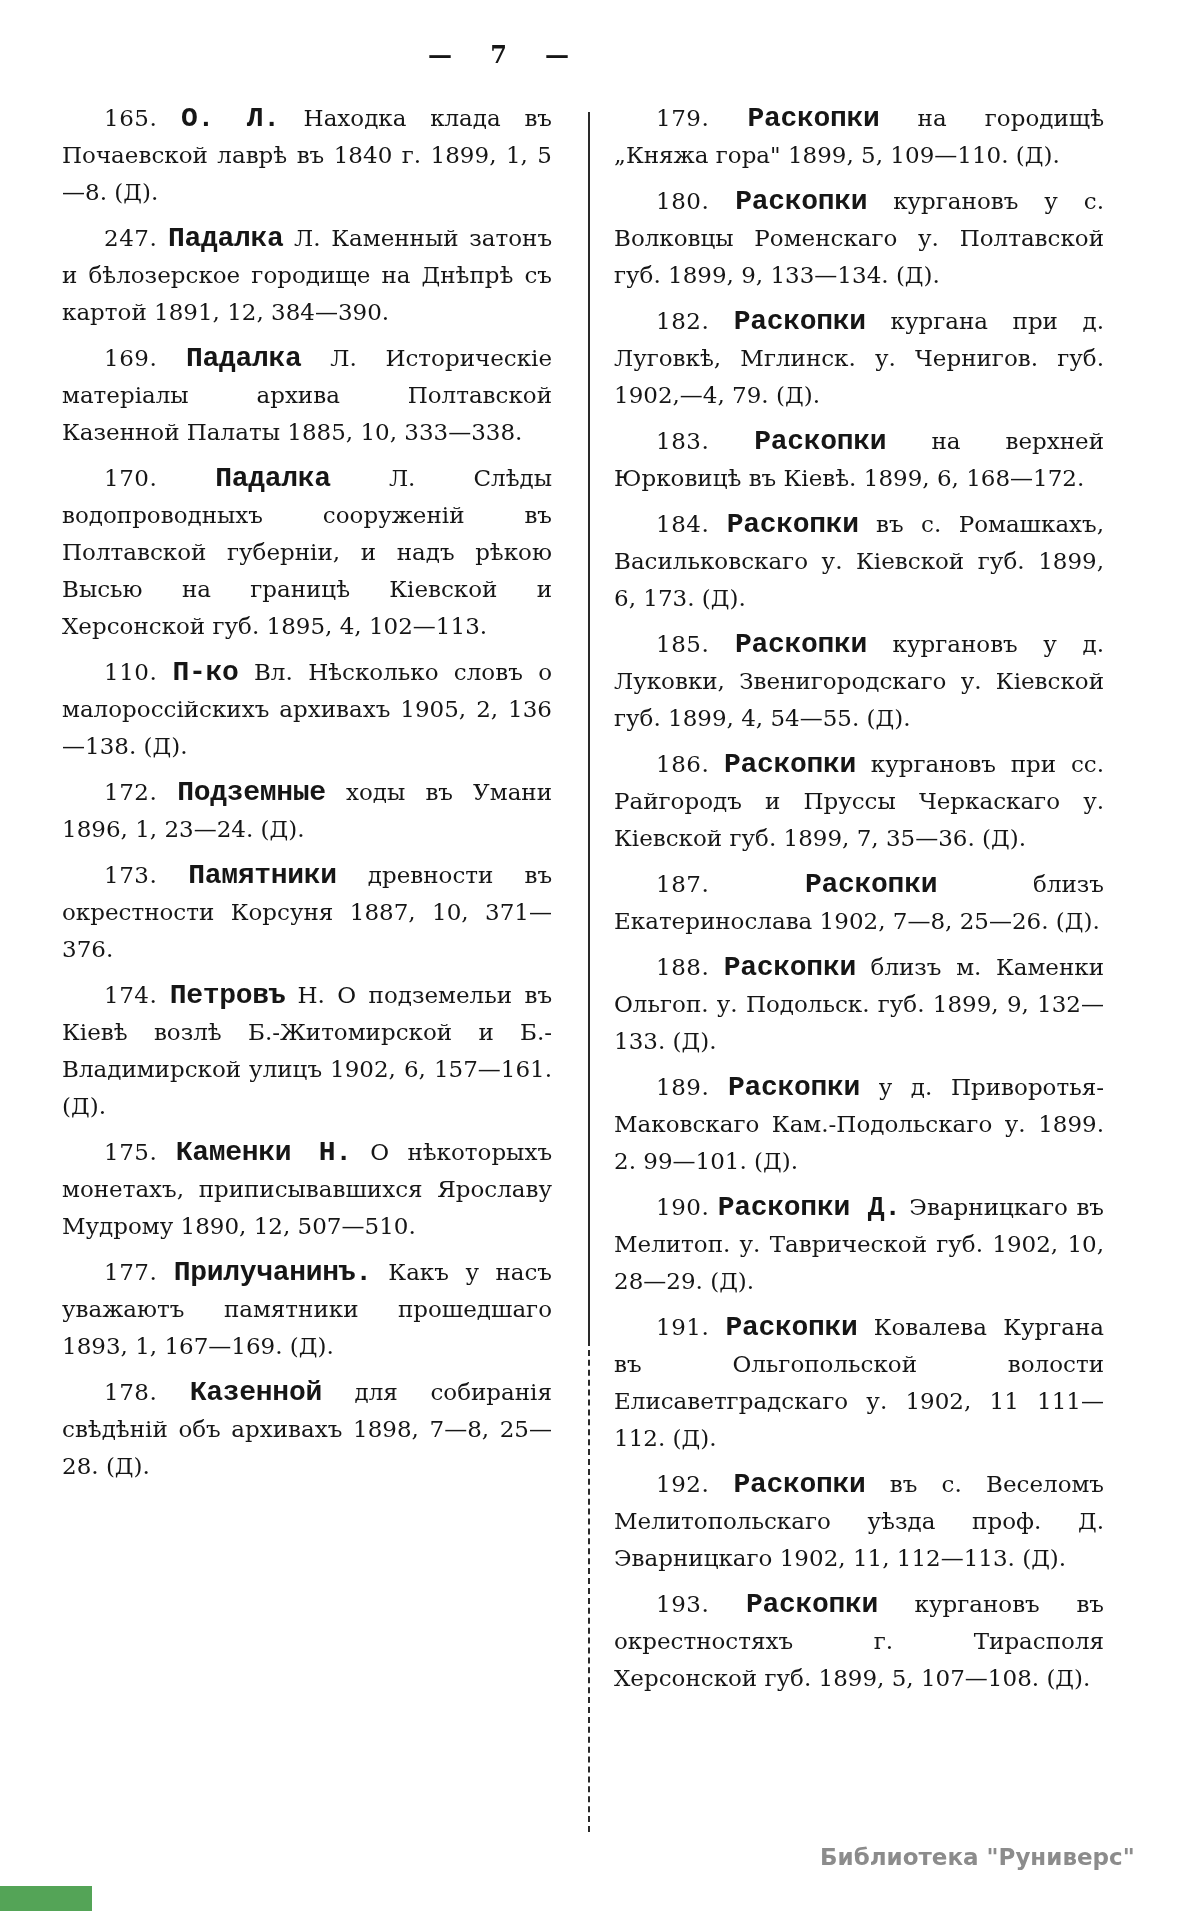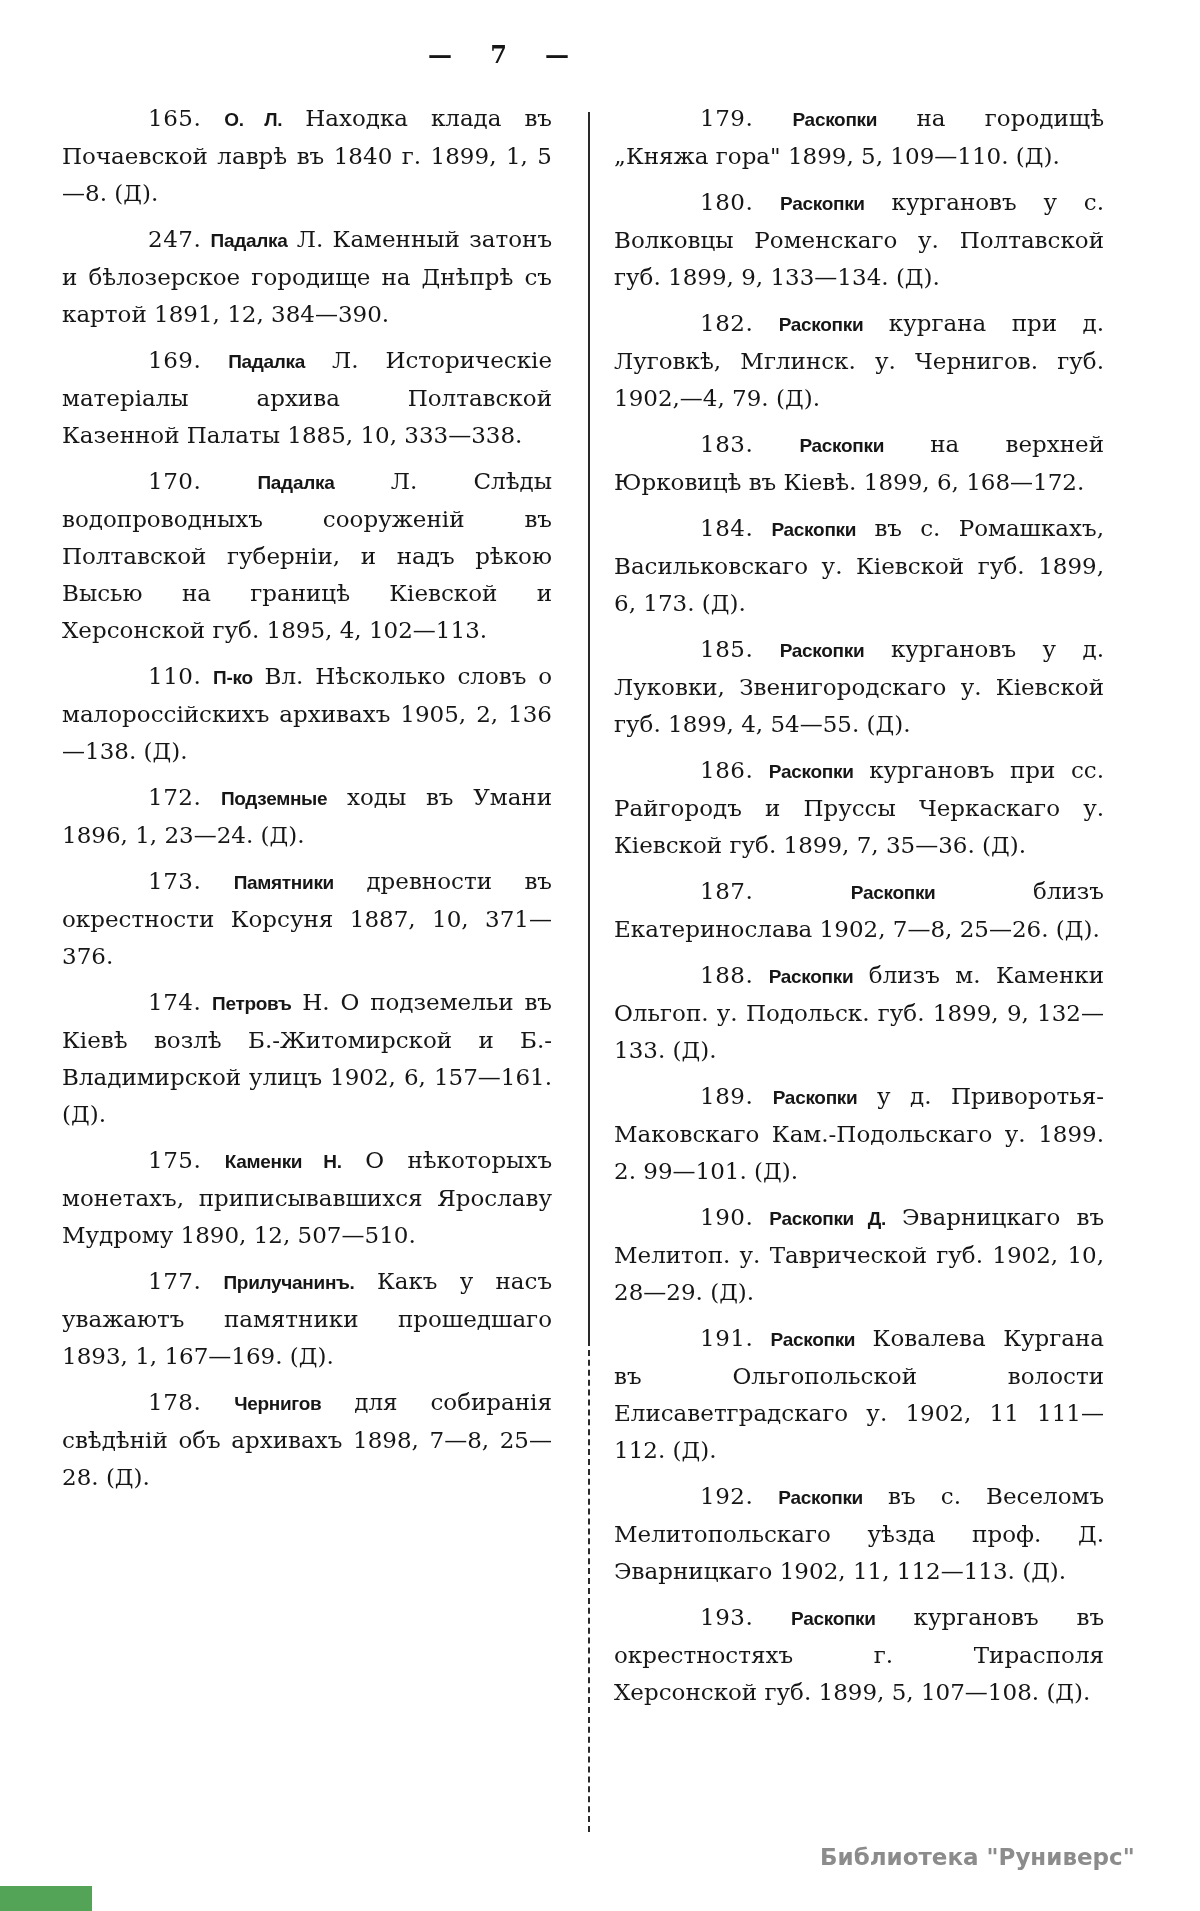--- a/index.html
+++ b/index.html
@@ -39,26 +39,25 @@
   }
   .column-left { left: 62px; }
   .column-right { left: 614px; }
   .entry {
     margin: 0 0 9px 0;
     text-indent: 42px;
   }
   .entry .num {
     font-family: "DejaVu Serif", serif;
     letter-spacing: 0.5px;
-    margin-left: 44px;
   }
   .entry .head {
-    font-family: Liberation Sans, sans-serif;
+    font-family: Liberation Mono, monospace;
     font-weight: 700;
-    font-size: 19px;
+    font-size: 28px;
     letter-spacing: -0.3px;
   }
   .divider {
     position: absolute;
     left: 588px;
     width: 0;
   }
   .divider-solid {
     top: 112px;
     height: 1228px;
@@ -103,21 +102,21 @@
       <p class="entry"><span class="num">165.</span> <b class="head">О. Л.</b> <span class="body">Находка клада въ Почаевской лаврѣ въ 1840 г. 1899, 1, 5—8. (Д).</span></p>
       <p class="entry"><span class="num">247.</span> <b class="head">Падалка</b> <span class="body">Л. Каменный затонъ и бѣлозерское городище на Днѣпрѣ съ картой 1891, 12, 384—390.</span></p>
       <p class="entry"><span class="num">169.</span> <b class="head">Падалка</b> <span class="body">Л. Историческіе матеріалы архива Полтавской Казенной Палаты 1885, 10, 333—338.</span></p>
       <p class="entry"><span class="num">170.</span> <b class="head">Падалка</b> <span class="body">Л. Слѣды водопроводныхъ сооруженій въ Полтавской губерніи, и надъ рѣкою Высью на границѣ Кіевской и Херсонской губ. 1895, 4, 102—113.</span></p>
       <p class="entry"><span class="num">110.</span> <b class="head">П-ко</b> <span class="body">Вл. Нѣсколько словъ о малороссійскихъ архивахъ 1905, 2, 136—138. (Д).</span></p>
       <p class="entry"><span class="num">172.</span> <b class="head">Подземные</b> <span class="body">ходы въ Умани 1896, 1, 23—24. (Д).</span></p>
       <p class="entry"><span class="num">173.</span> <b class="head">Памятники</b> <span class="body">древности въ окрестности Корсуня 1887, 10, 371—376.</span></p>
       <p class="entry"><span class="num">174.</span> <b class="head">Петровъ</b> <span class="body">Н. О подземельи въ Кіевѣ возлѣ Б.-Житомирской и Б.-Владимирской улицъ 1902, 6, 157—161. (Д).</span></p>
       <p class="entry"><span class="num">175.</span> <b class="head">Каменки Н.</b> <span class="body">О нѣкоторыхъ монетахъ, приписывавшихся Ярославу Мудрому 1890, 12, 507—510.</span></p>
       <p class="entry"><span class="num">177.</span> <b class="head">Прилучанинъ.</b> <span class="body">Какъ у насъ уважаютъ памятники прошедшаго 1893, 1, 167—169. (Д).</span></p>
-      <p class="entry"><span class="num">178.</span> <b class="head">Чернигов</b> <span class="body">для собиранія свѣдѣній объ архивахъ 1898, 7—8, 25—28. (Д).</span></p>
+      <p class="entry"><span class="num">178.</span> <b class="head">Казенной</b> <span class="body">для собиранія свѣдѣній объ архивахъ 1898, 7—8, 25—28. (Д).</span></p>
     </div>
 
   <div class="divider divider-solid"></div>
   <div class="divider divider-dashed"></div>
 
   <div class="column column-right">
       <p class="entry"><span class="num">179.</span> <b class="head">Раскопки</b> <span class="body">на городищѣ „Княжа гора" 1899, 5, 109—110. (Д).</span></p>
       <p class="entry"><span class="num">180.</span> <b class="head">Раскопки</b> <span class="body">кургановъ у с. Волковцы Роменскаго у. Полтавской губ. 1899, 9, 133—134. (Д).</span></p>
       <p class="entry"><span class="num">182.</span> <b class="head">Раскопки</b> <span class="body">кургана при д. Луговкѣ, Мглинск. у. Чернигов. губ. 1902,—4, 79. (Д).</span></p>
       <p class="entry"><span class="num">183.</span> <b class="head">Раскопки</b> <span class="body">на верхней Юрковицѣ въ Кіевѣ. 1899, 6, 168—172.</span></p>

